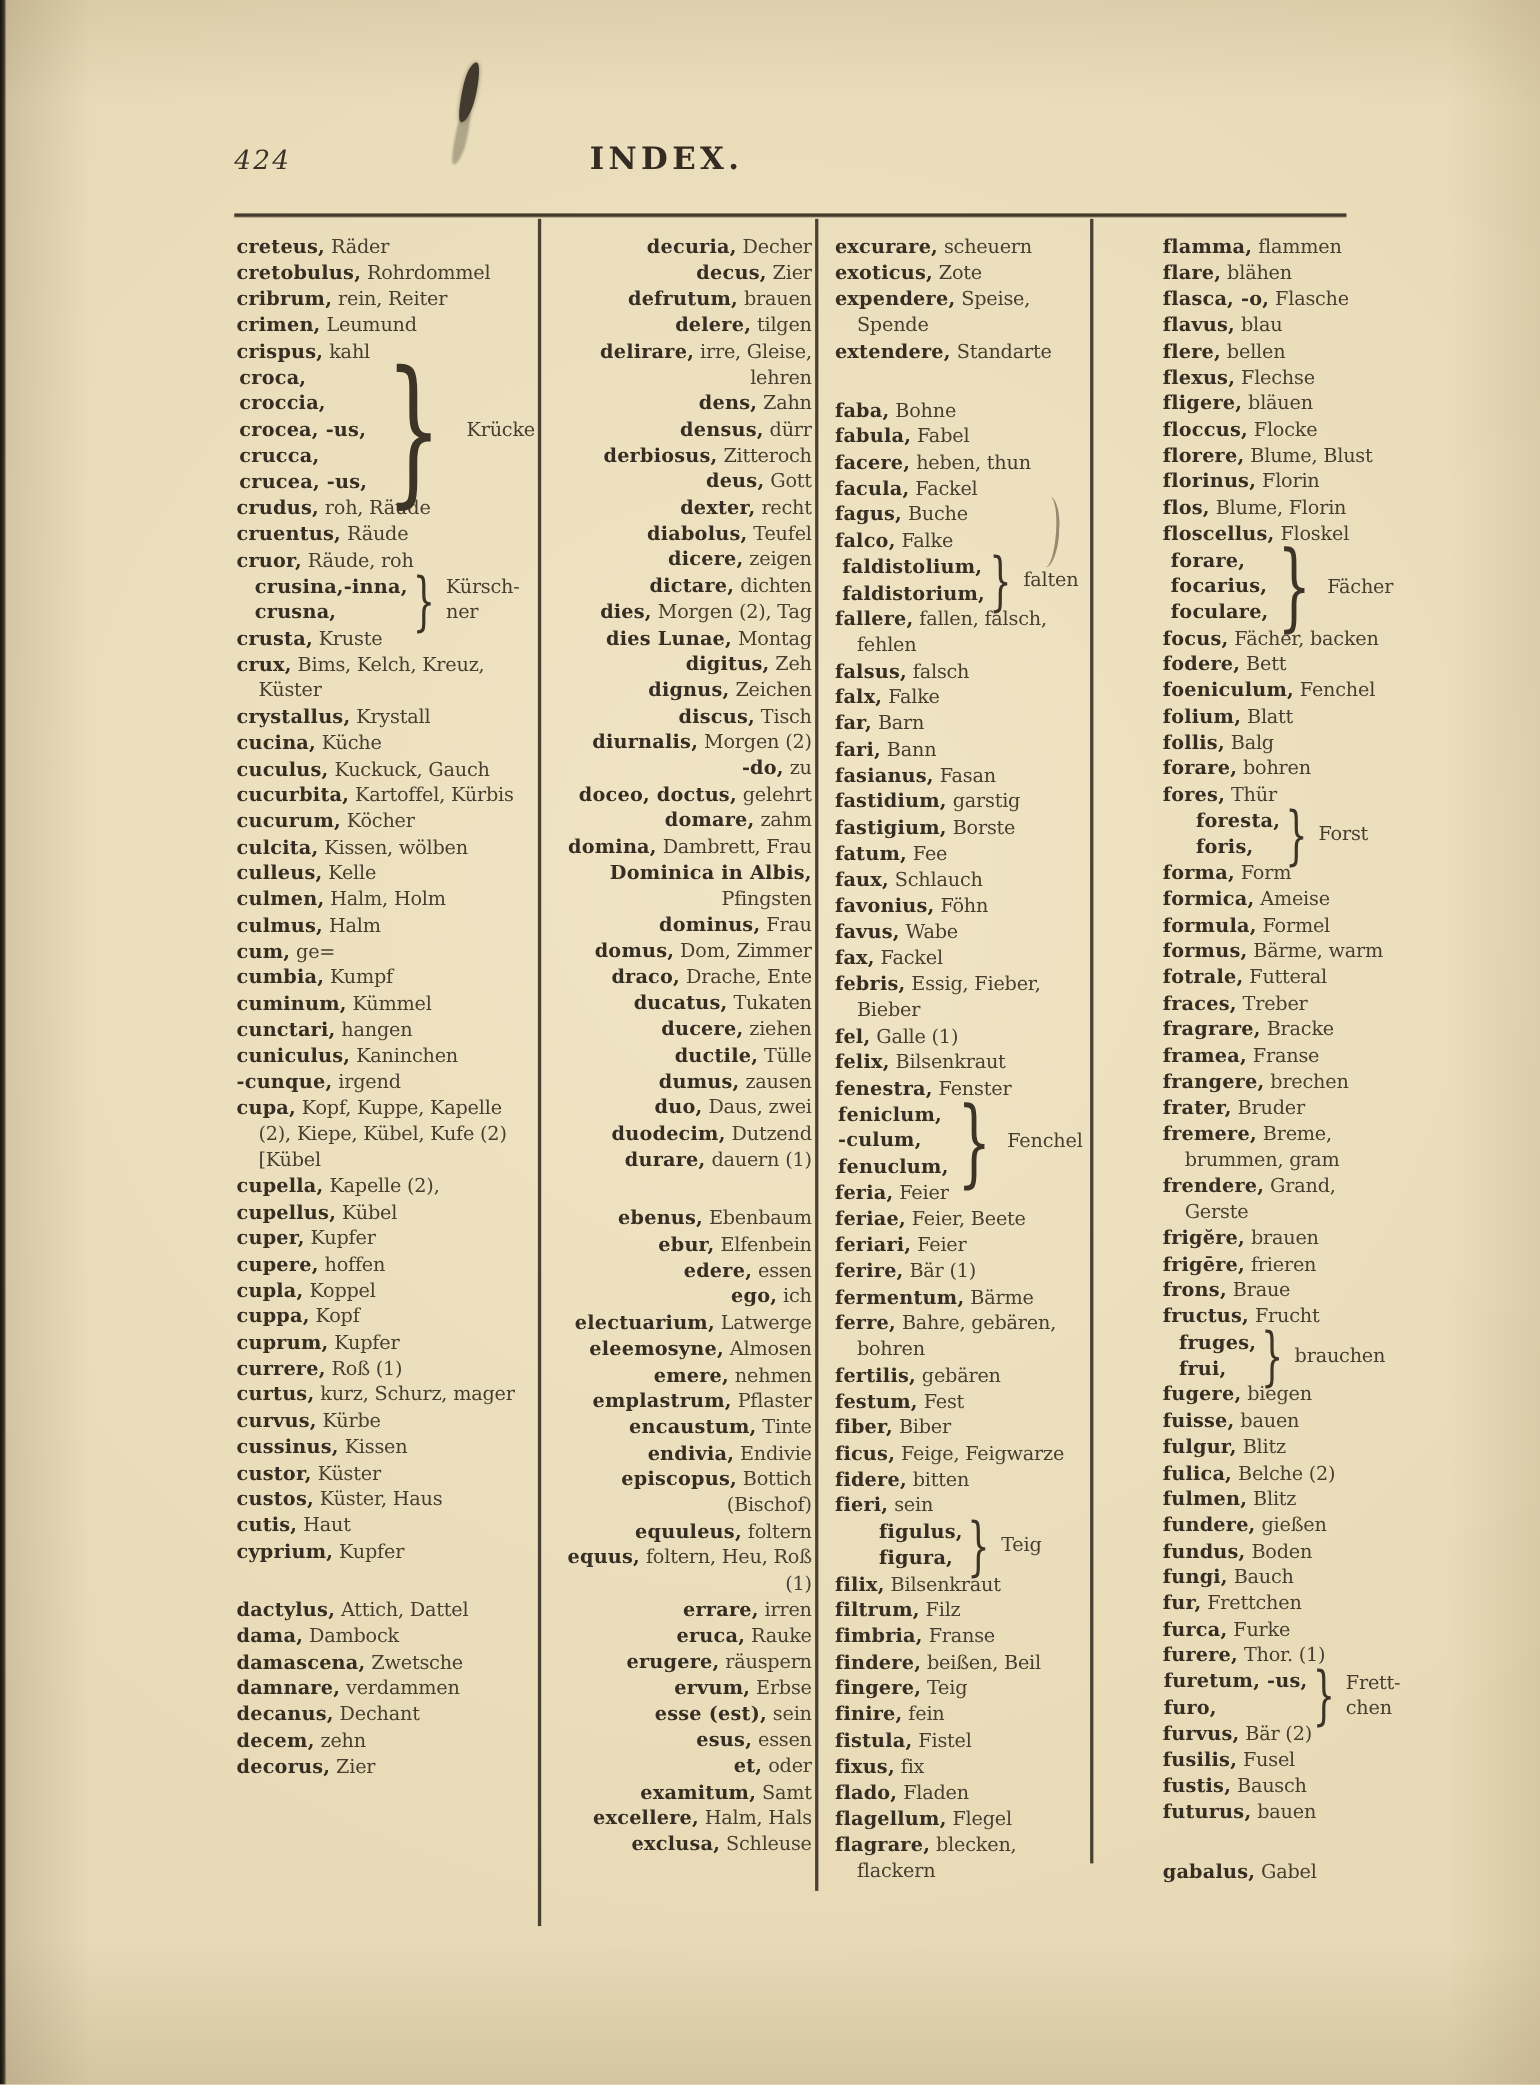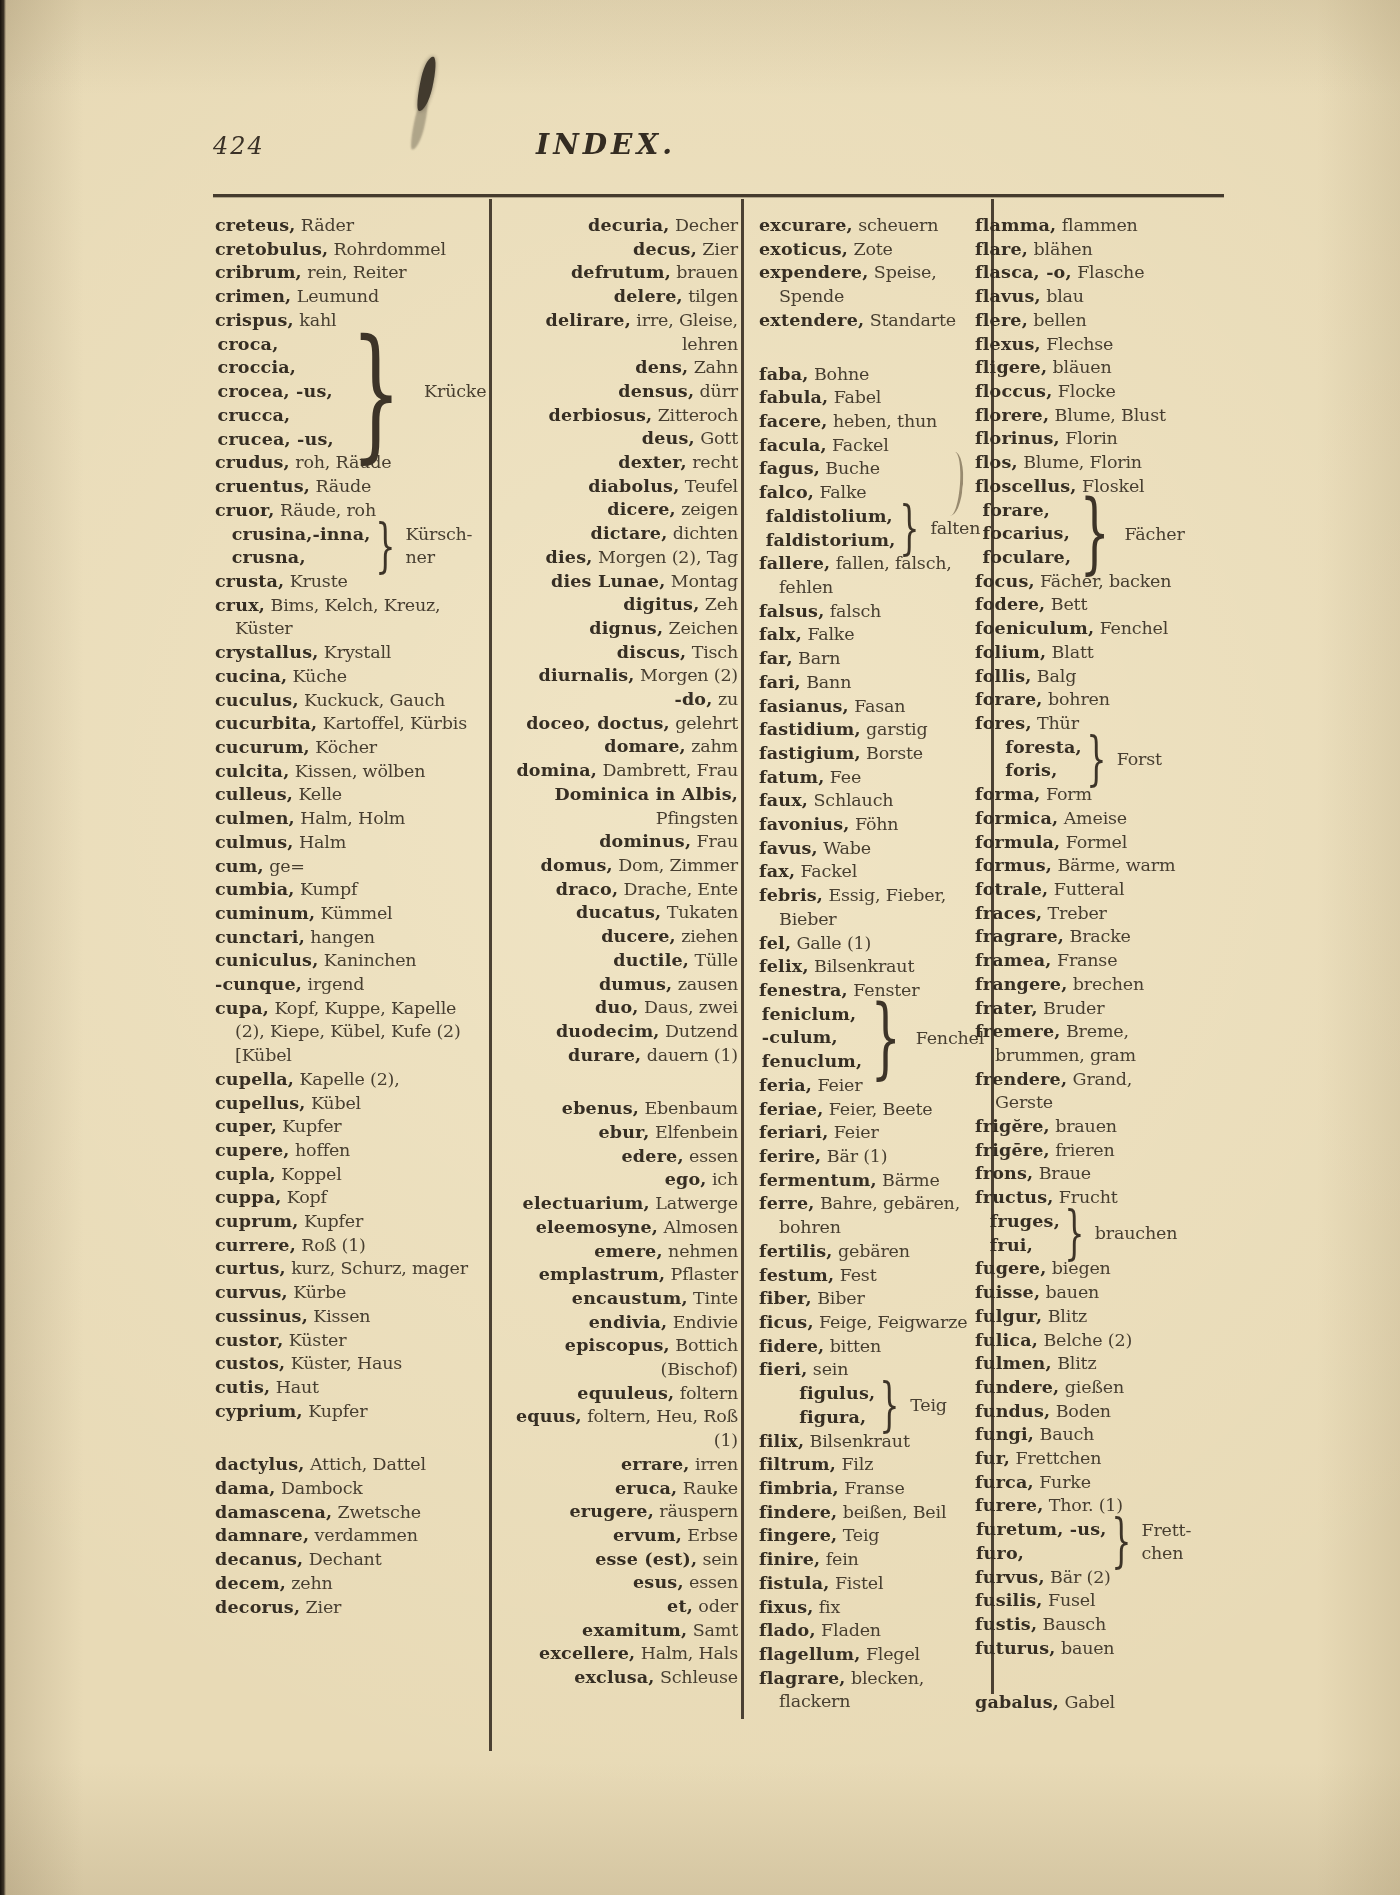--- a/index.html
+++ b/index.html
@@ -36,41 +36,41 @@
     border-right:3px solid rgba(82,68,46,.55);
     border-radius:0 70% 70% 0/0 50% 50% 0;
     transform:rotate(4deg);
   }
   .pagenum{
     position:absolute;left:213px;top:132px;
     font-size:24px;color:#3a3127;letter-spacing:2px;font-style:italic;
   }
   .title{
     position:absolute;left:606px;top:128px;transform:translateX(-50%);
-    font-size:28px;font-style:italic;font-weight:bold;letter-spacing:4px;color:#342c22;
+    font-size:28px;font-weight:bold;letter-spacing:4px;color:#342c22;
   }
   .hrule{
     position:absolute;left:213px;top:194px;width:1011px;height:3px;
     background:#453b2d;box-shadow:0 1px 0 rgba(69,59,45,.35);
   }
   .vrule{
     position:absolute;top:199px;width:3px;background:#4b4133;
   }
   .v1{left:489px;height:1552px;}
   .v2{left:741px;height:1520px;}
   .v3{left:991px;height:1495px;}
 
   .column{
     position:absolute;top:214px;
     font-size:17.5px;line-height:23.7px;color:#463d2f;
   }
   .column:nth-child(1){left:215px;width:274px;}
   .column:nth-child(2){left:507px;width:231px;text-align:right;}
   .column:nth-child(3){left:759px;width:228px;}
-  .column:nth-child(4){left:975px;width:217px;}
+  .column:nth-child(4){left:1057px;width:217px;}
 
   .entry{padding-left:20px;text-indent:-20px;}
   .la{font-weight:bold;color:#362e23;letter-spacing:.2px;}
   .de{color:#473e30;letter-spacing:-.2px;}
   .gap{height:30px;}
 
   .bgroup{display:flex;align-items:center;justify-content:center;}
   .bitems{display:flex;flex-direction:column;}
   .bitems .la{display:block;}
   .brace{

